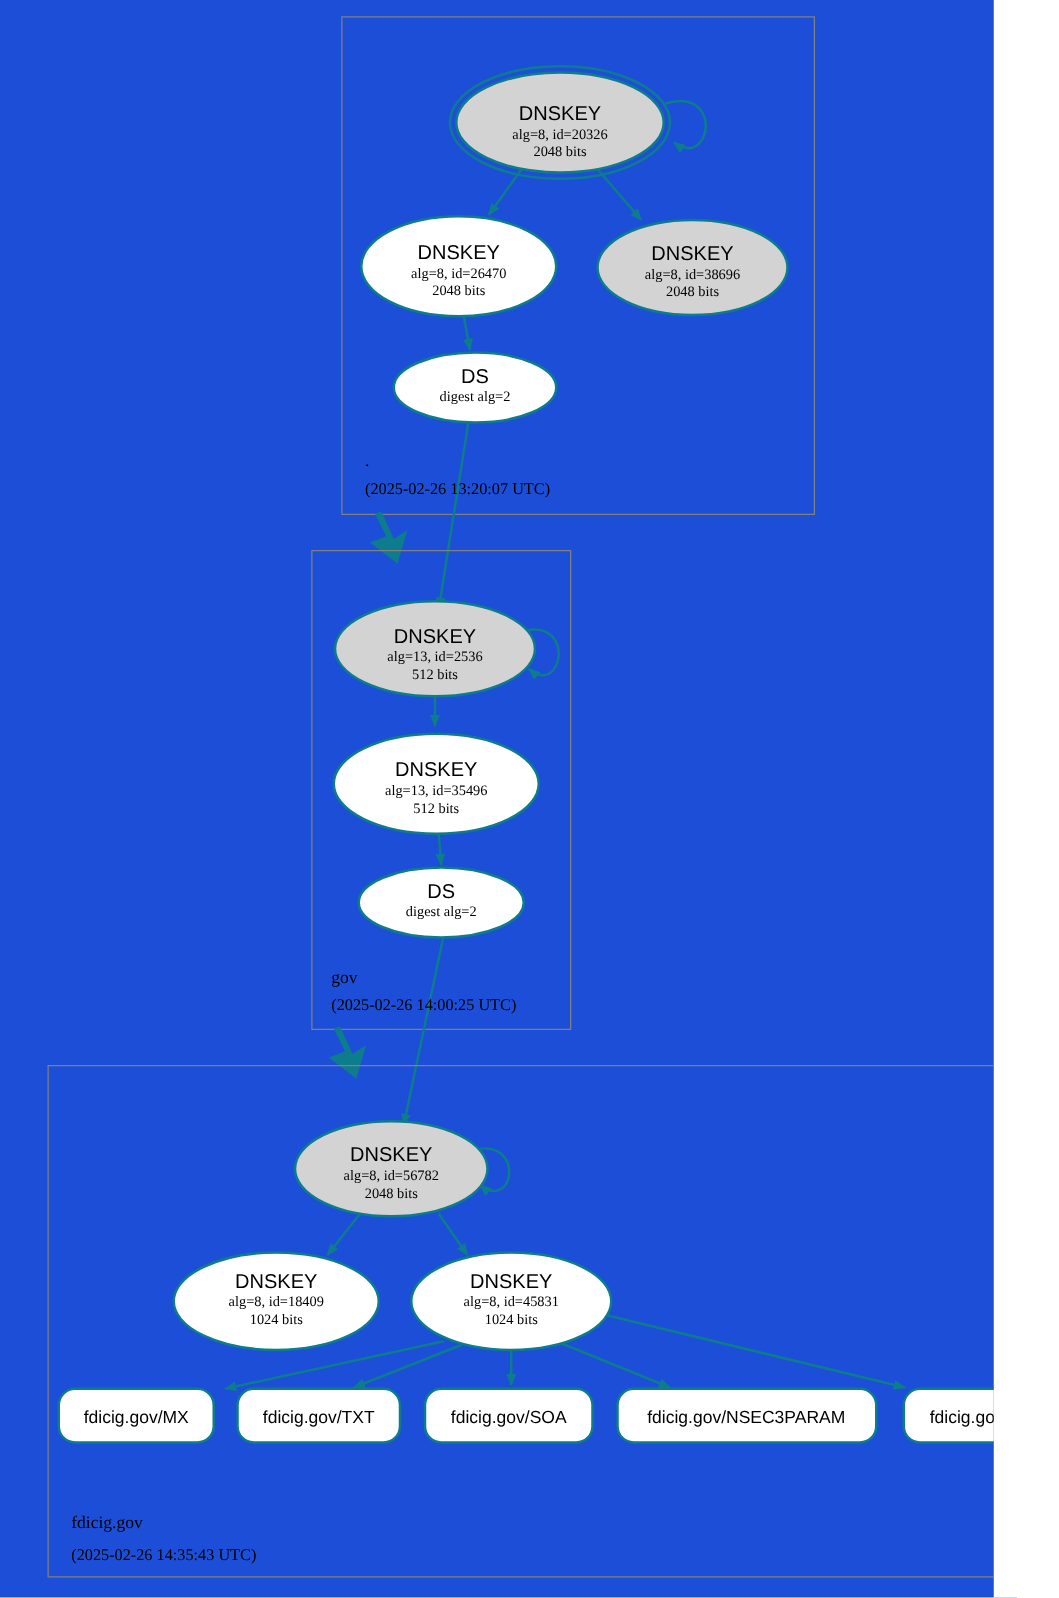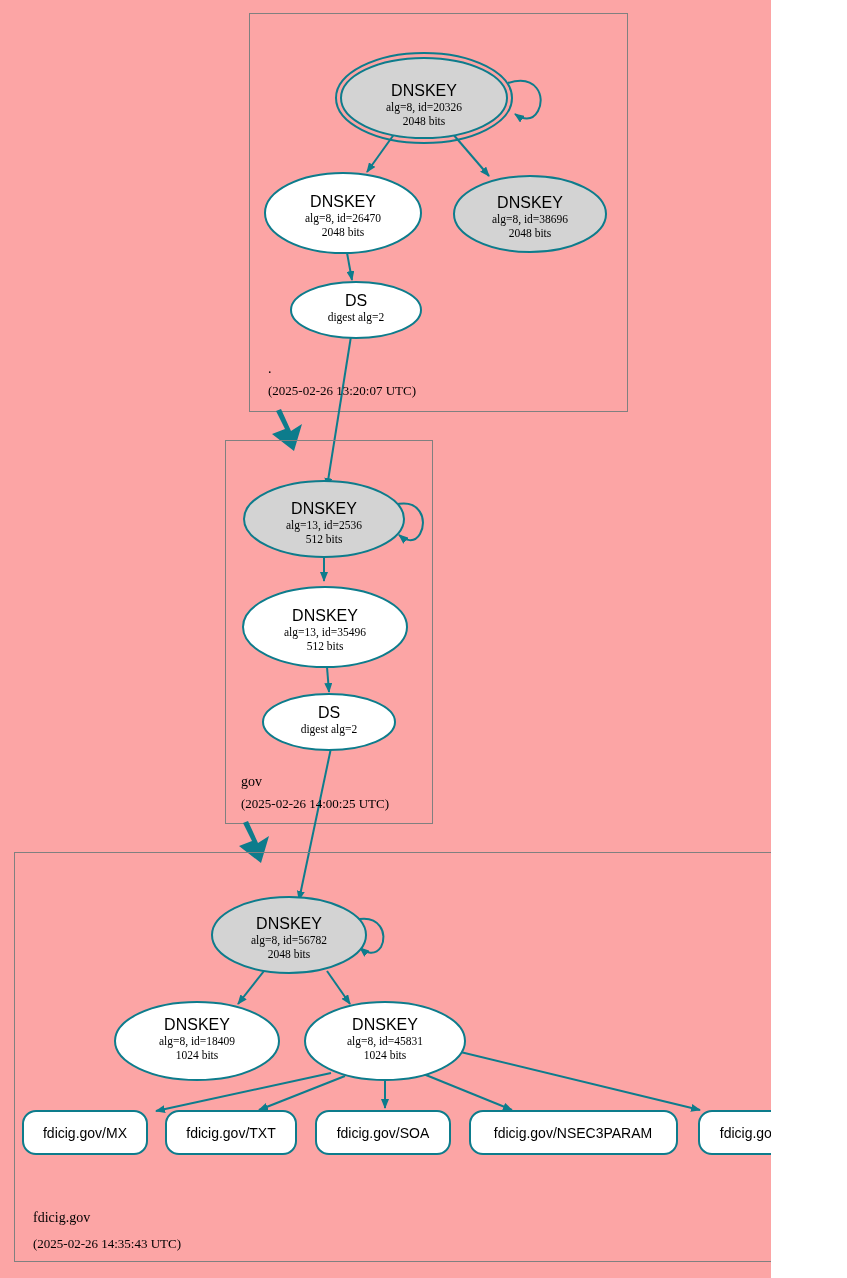--- a/index.html
+++ b/index.html
@@ -4,23 +4,24 @@
 <style>
   html, body {
     margin: 0;
     padding: 0;
     background: #ffffff;
   }
   #canvas-wrap {
     position: relative;
     width: 771px;
     height: 1278px;
-    background: #fca5a5;
+    background: #1d4ed8;
     overflow: hidden;
     font-family: "Liberation Sans", sans-serif;
+    padding-left: 24px;
   }
   svg#graph {
     display: block;
     width: 847px;
     height: 1278px;
   }
   .zone-box {
     fill: none;
     stroke: #808080;
     stroke-width: 1;

